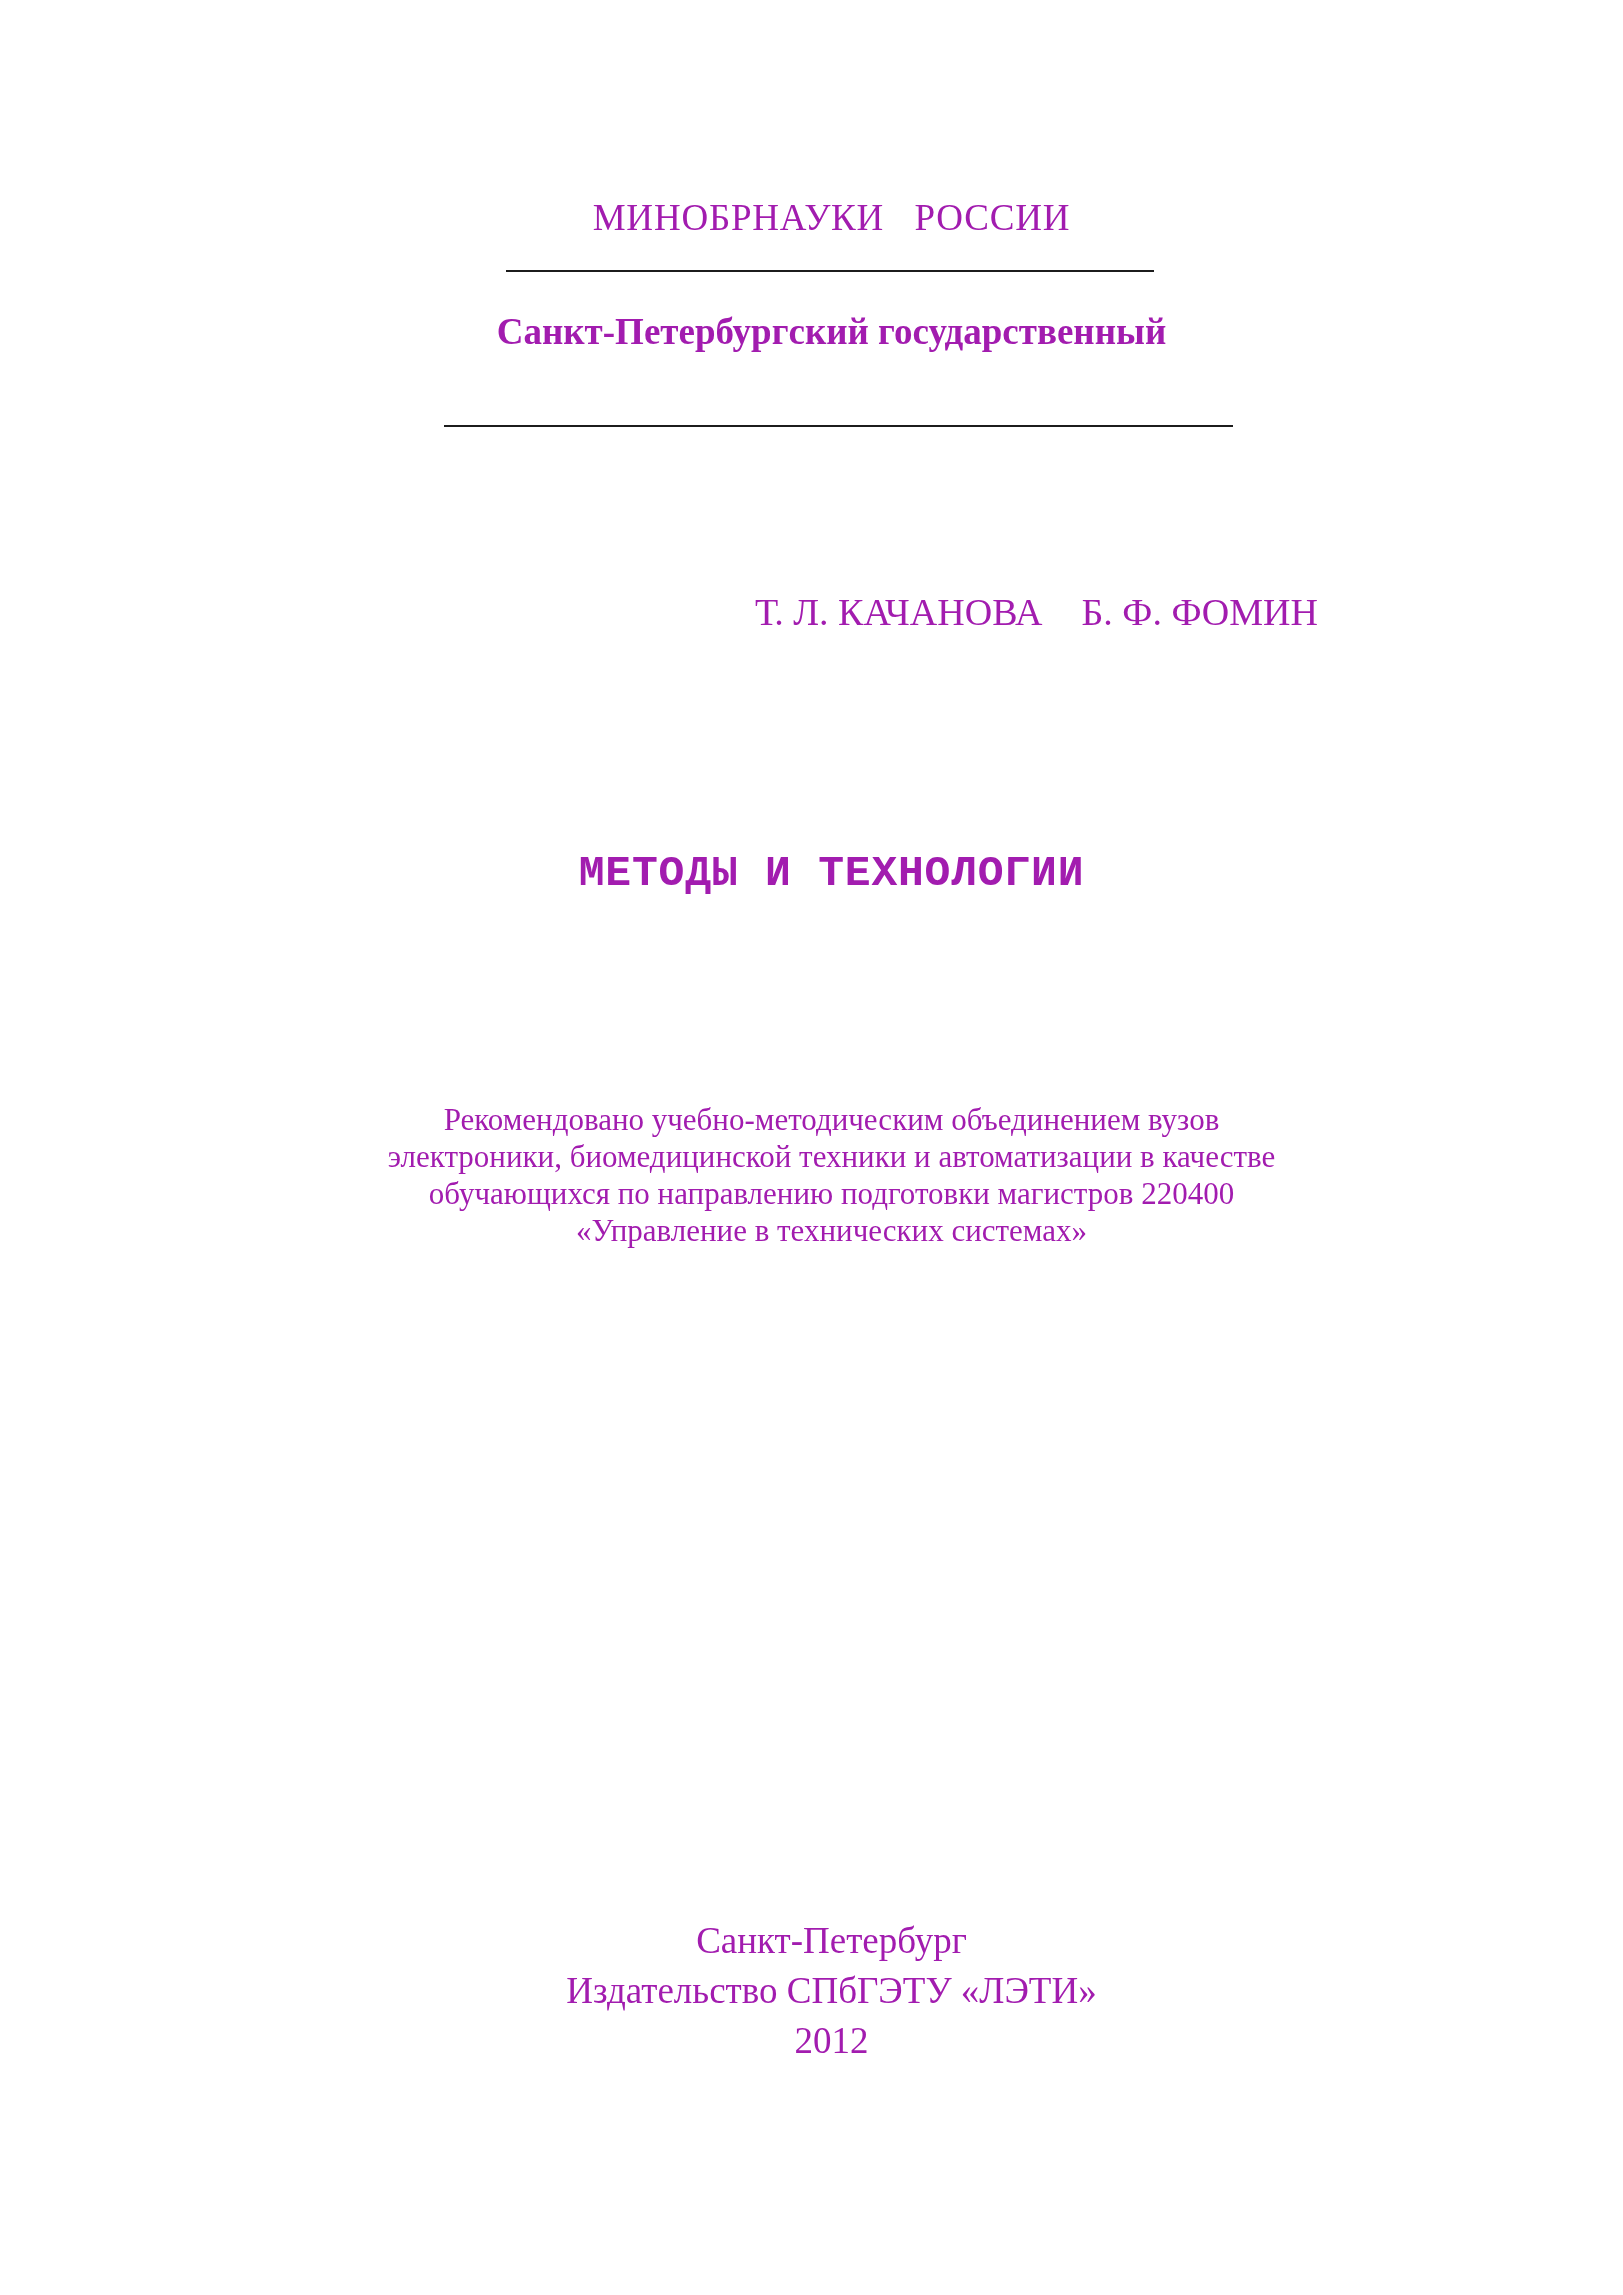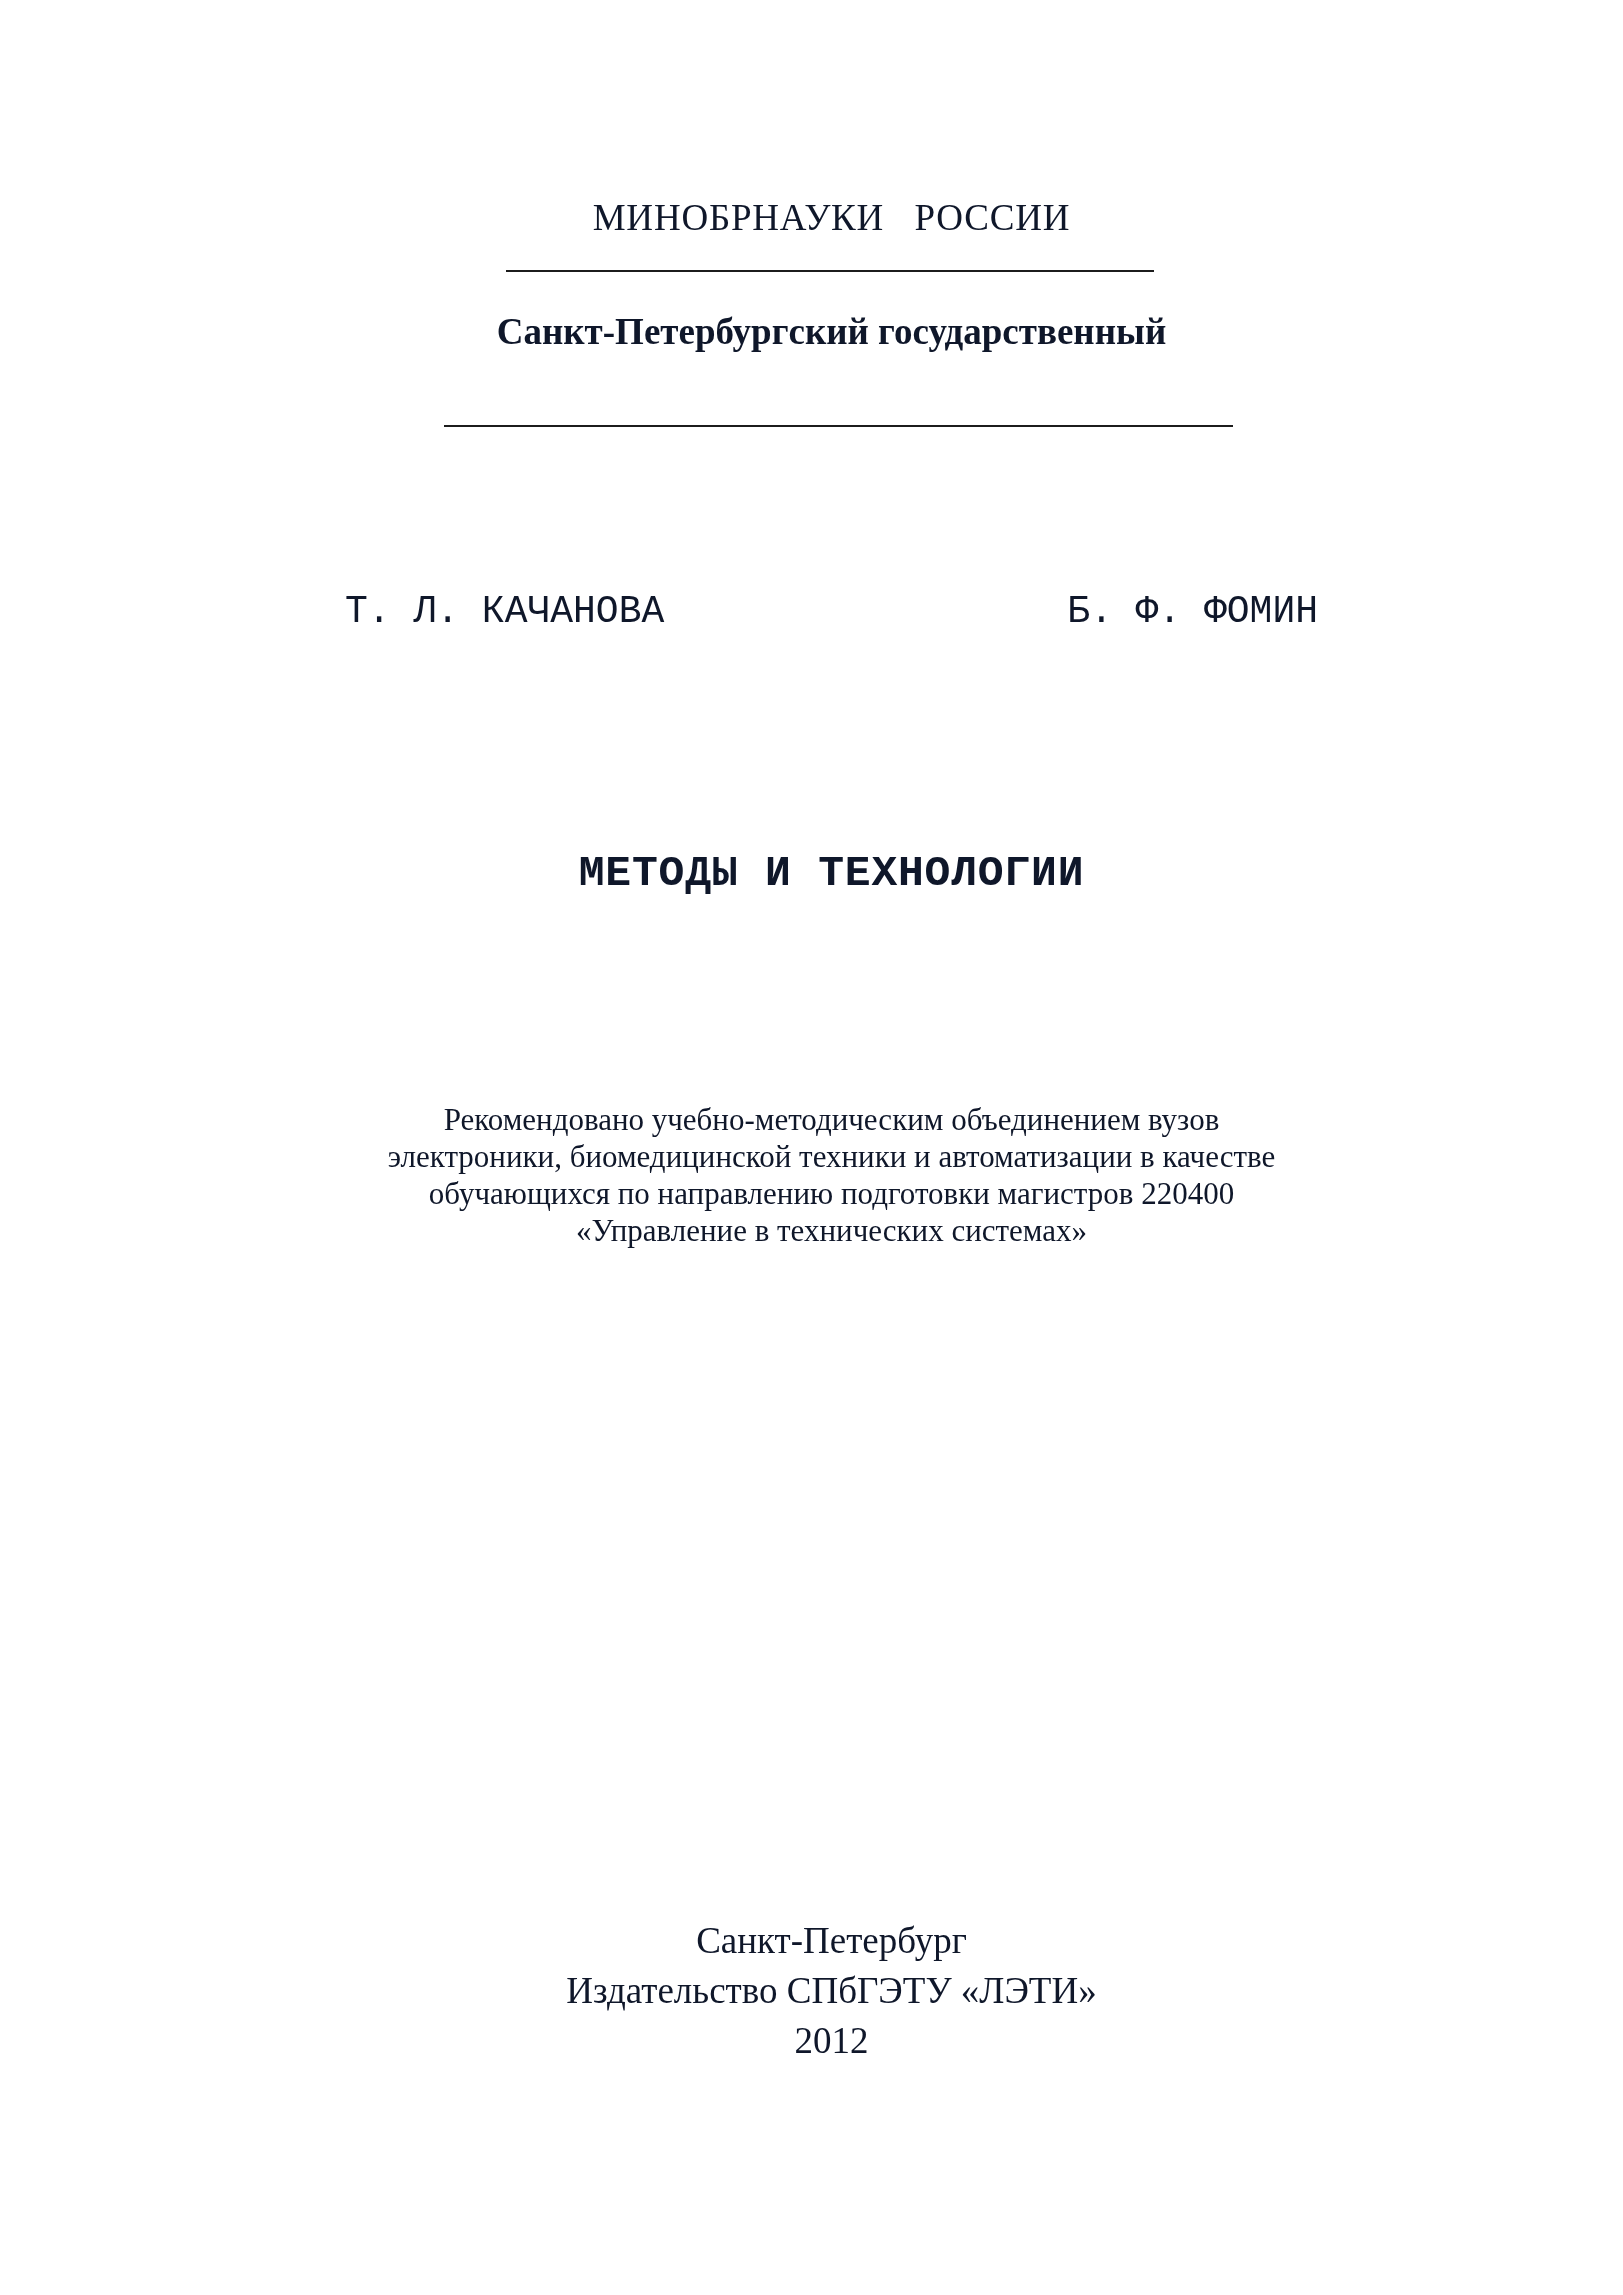--- a/index.html
+++ b/index.html
@@ -5,21 +5,21 @@
   html, body {
     margin: 0;
     padding: 0;
     background: #ffffff;
   }
   .page {
     position: relative;
     width: 1623px;
     height: 2295px;
     background: #ffffff;
-    color: #0f172a;
+    color: #a21caf;
     font-family: "Liberation Serif", "DejaVu Serif", serif;
     overflow: hidden;
   }
   .block {
     position: absolute;
     left: 345px;
     width: 973px;
     text-align: center;
   }
   .ministry {
@@ -46,23 +46,22 @@
   .university {
     top: 303px;
     font-size: 37px;
     line-height: 57px;
     font-weight: bold;
   }
   .authors {
     top: 590px;
     font-size: 38px;
     display: flex;
-    justify-content: space-between;
+    justify-content: flex-end;
     column-gap: 39px;
-    font-family: Liberation Mono, monospace;
   }
   .title-line1 {
     top: 849px;
     font-size: 43px;
     font-weight: bold;
     letter-spacing: 0.8px;
     font-family: Liberation Mono, monospace;
   }
   .title-line2 {
     top: 931px;

